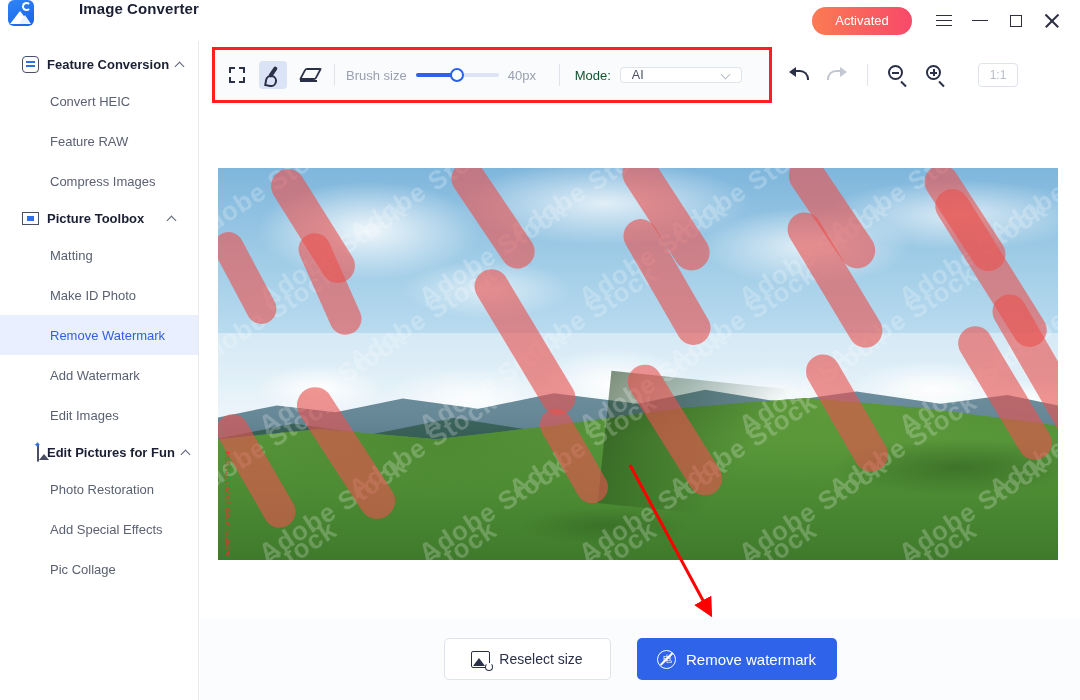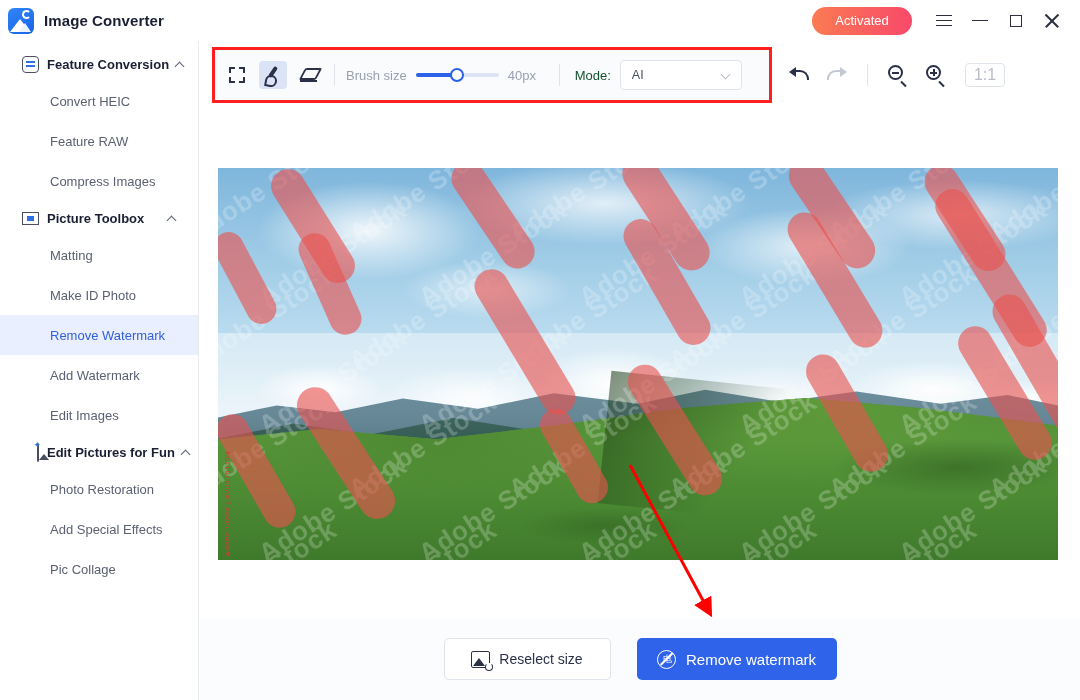--- a/index.html
+++ b/index.html
@@ -12,21 +12,21 @@
   #app {
     position: relative;
     width: 1080px; height: 700px;
     background: #ffffff;
   }
 
   
   #titlebar {
     position: absolute; left: 0; top: 0; width: 1080px; height: 41px;
     background: #ffffff;
-    display: flex; align-items: center;
+    display: flex; align-items: flex-start; gap: 35px;
   }
   #logo {
     width: 26px; height: 26px; margin-left: 8px;
     border-radius: 6px;
     background: linear-gradient(150deg, #2f86f6 0%, #1a62e8 100%);
     position: relative; overflow: hidden; flex: 0 0 auto;
   }
   #logo .mtn {
     position: absolute; left: 2px; bottom: 2px;
     width: 0; height: 0;
@@ -188,21 +188,21 @@
     background: #2b62e8;
   }
   #slider .knob {
     position: absolute; top: 2px; width: 14px; height: 14px;
     border-radius: 50%; background: #ffffff; border: 2.5px solid #2b62e8;
     transform: translateX(-7px);
   }
   .tb-val { font-size: 13px; color: #9aa0b0; width: 40px; }
   #mode-label { font-size: 13px; color: #14532d; margin-left: 4px; }
   #mode-select {
-    margin-left: 9px; width: 122px; height: 30px;
+    margin-left: 9px; width: 122px; height: 16px;
     border: 1px solid #dfe3ec; border-radius: 4px; background: #ffffff;
     display: flex; align-items: center; cursor: pointer;
   }
   #mode-select .mv { font-size: 12.5px; color: #4a5060; margin-left: 11px; }
   #mode-select .chev {
     margin-left: auto; margin-right: 11px; width: 9px; height: 9px; position: relative;
   }
   #mode-select .chev:before {
     content: ""; position: absolute; left: 1px; top: 0px;
     width: 6px; height: 6px; border-right: 1.5px solid #b6bcc9;
@@ -248,21 +248,21 @@
   }
   .mag .mi {
     position: absolute; left: 4px; top: 6.5px; width: 7px; height: 2px; background: #2b3049;
   }
   .mag .pl {
     position: absolute; left: 6.5px; top: 4px; width: 2px; height: 7px; background: #2b3049;
   }
   #zoom-ratio {
     width: 40px; height: 24px; border: 1px solid #dfe3ec; border-radius: 4px;
     display: flex; align-items: center; justify-content: center;
-    font-size: 16px; color: #b8bdc9; margin-left: 10px; cursor: pointer;
+    font-size: 12px; color: #b8bdc9; margin-left: 23px; cursor: pointer;
   }
 
   
   #canvas {
     position: absolute; left: 218px; top: 110px; width: 840px; height: 508px;
     background: #ffffff;
   }
   #photo {
     position: absolute; left: 0px; top: 58px; width: 840px; height: 392px;
     overflow: hidden;

